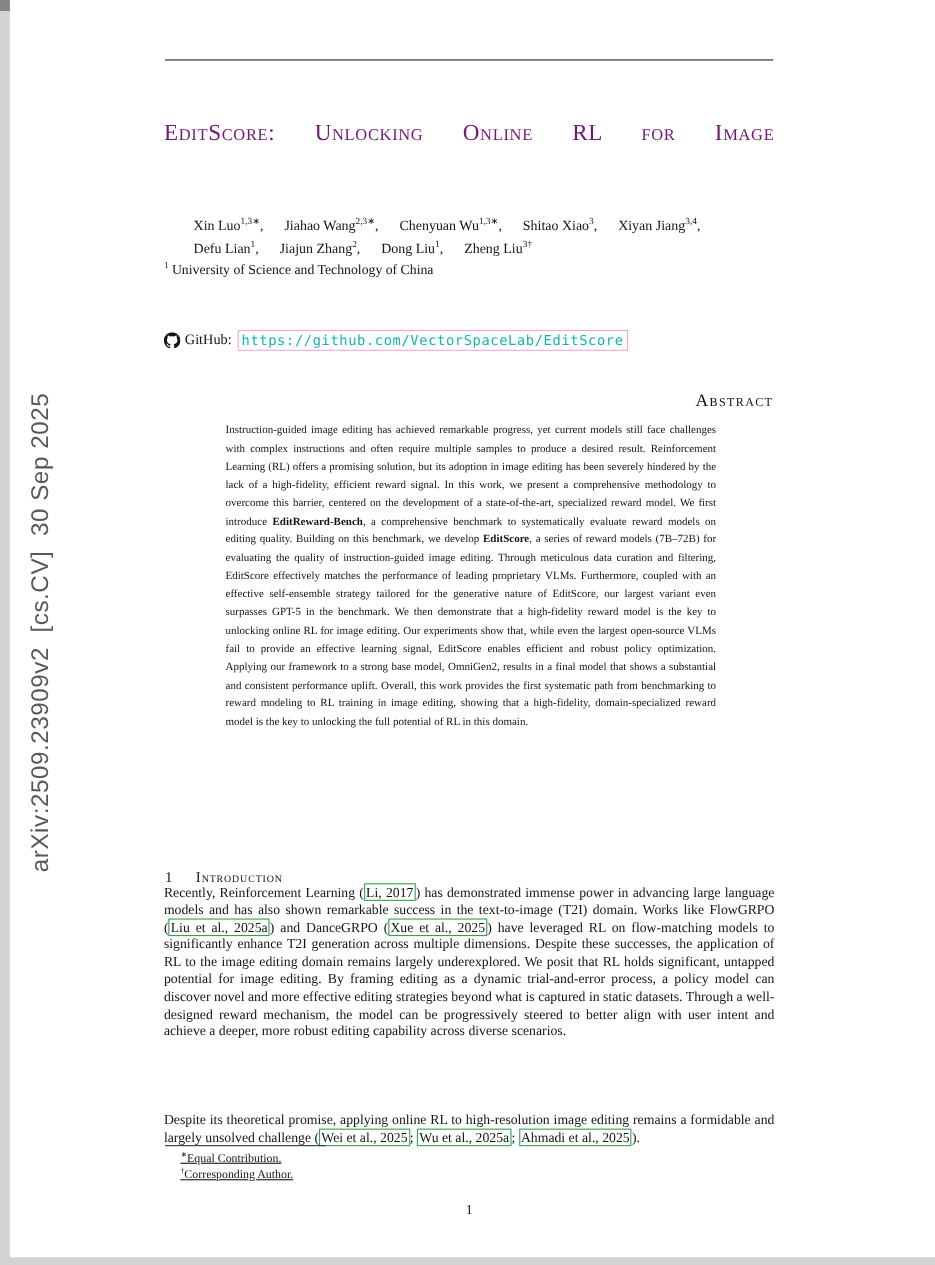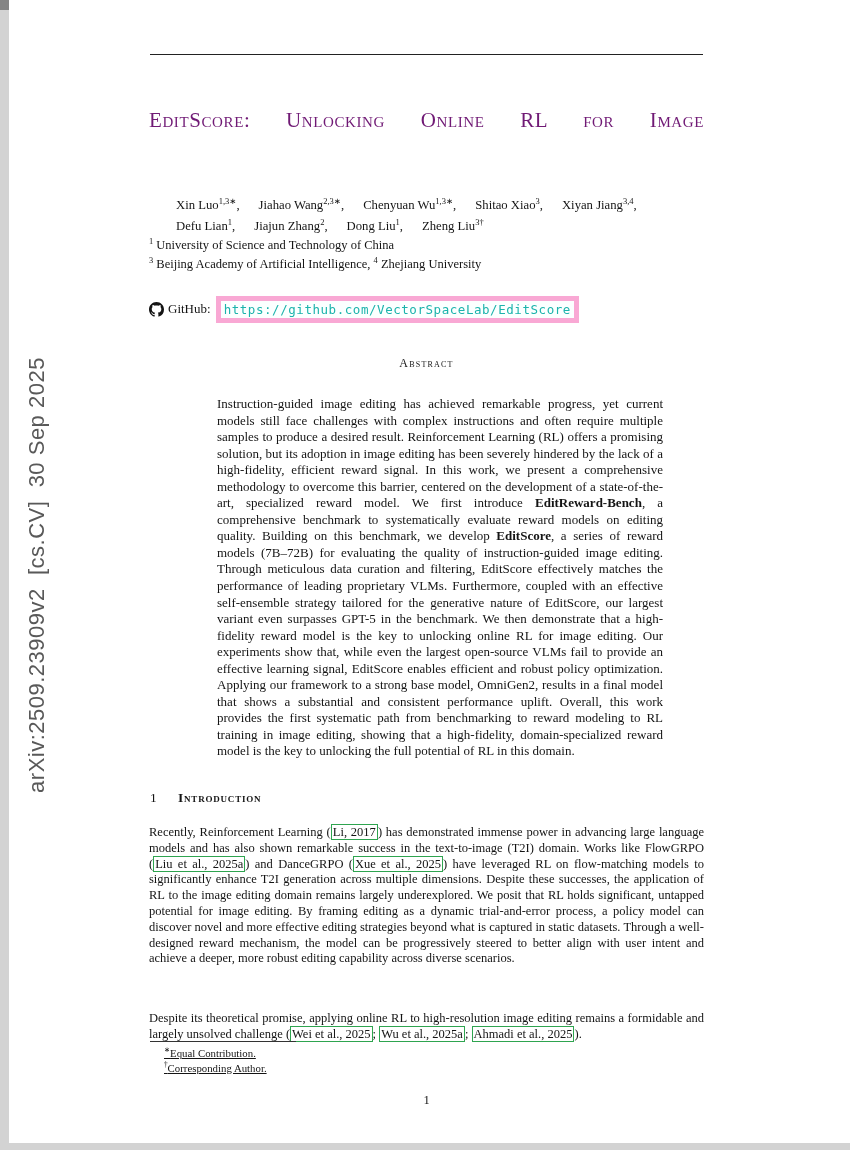--- a/index.html
+++ b/index.html
@@ -50,43 +50,43 @@
   .b   { font-weight: bold; }
 
   .repo { position: absolute; left: 149px; top: 297px; width: 555px; height: 24px; display: flex; align-items: center; }
   .gh-icon { display: inline-flex; margin-right: 4px; }
   .gh-icon svg { width: 15px; height: 15px; }
   .gh-label { font-size: 13px; margin-right: 5px; }
   .gh-url {
     font-family: "DejaVu Sans Mono", "Liberation Mono", monospace;
     font-size: 12.5px; letter-spacing: 0.55px;
     color: #1cb3ac; text-decoration: none;
-    border: 5px solid #f9a8d4; background: #fbffff;
+    border: 1px solid #f9a8d4; background: #fbffff;
     padding: 1px 3px; cursor: pointer;
   }
 
   .abs-head {
     position: absolute; left: 150px; top: 356px; width: 553px;
-    text-align: center; font-variant: small-caps;
-    font-size: 12px; letter-spacing: 1.2px;
+    text-align: right; font-variant: small-caps;
+    font-size: 16px; letter-spacing: 1.2px;
   }
   .abs-body {
     position: absolute; left: 205px; top: 384px; width: 446px;
-    margin: 12px; font-size: 13px; line-height: 16.55px; text-align: justify; font-family: Liberation Serif, serif;
+    margin: 0; font-size: 10px; line-height: 16.55px; text-align: justify; font-family: Liberation Serif, serif;
   }
 
   .sec-head { position: absolute; left: 150px; top: 790px; width: 553px; font-size: 13.5px; }
   .sec-num  { display: inline-block; width: 28px; }
-  .sec-title{ font-variant: small-caps; letter-spacing: 0.8px; font-weight: bold; }
+  .sec-title{ font-variant: small-caps; letter-spacing: 0.8px; }
 
   .body-para {
     position: absolute; left: 149px; width: 555px;
     margin: 0; font-size: 12.5px; line-height: 15.8px; text-align: justify;
   }
-  .p1 { top: 825px; }
+  .p1 { top: 804px; }
   .p2 { top: 991px; margin-top: 20px; }
 
   .cite { border: 1px solid #2ea44f; padding: 0 1px; }
 
   .fn-rule { position: absolute; left: 150px; top: 1041px; width: 146px; border-top: 1px solid #333; }
   .footnotes { position: absolute; left: 150px; top: 1046px; width: 553px; font-size: 10.8px; }
   .footnotes > div { line-height: 14.5px; padding-left: 14px; text-decoration: underline; }
 
   .pageno { position: absolute; left: 150px; top: 1093px; width: 553px; text-align: center; font-size: 12.5px; }
 </style>
@@ -105,21 +105,20 @@
   <span class="tline tl1">EditScore: Unlocking Online RL for Image</span>
 </h1>
 
 <div class="authors">
   <div class="auline"><span>Xin Luo</span><span class="sup">1,3∗</span><span>,</span><span class="gap"></span><span>Jiahao Wang</span><span class="sup">2,3∗</span><span>,</span><span class="gap"></span><span>Chenyuan Wu</span><span class="sup">1,3∗</span><span>,</span><span class="gap"></span><span>Shitao Xiao</span><span class="sup">3</span><span>,</span><span class="gap"></span><span>Xiyan Jiang</span><span class="sup">3,4</span><span>,</span></div>
   <div class="auline"><span>Defu Lian</span><span class="sup">1</span><span>,</span><span class="gap"></span><span>Jiajun Zhang</span><span class="sup">2</span><span>,</span><span class="gap"></span><span>Dong Liu</span><span class="sup">1</span><span>,</span><span class="gap"></span><span>Zheng Liu</span><span class="sup">3†</span></div>
 </div>
 
 <div class="affils">
   <div><span class="sup">1</span><span> University of Science and Technology of China</span></div>
-  <div><span class="sup">3</span><span> Beijing Academy of Artificial Intelligence, </span><span class="sup">4</span><span> Zhejiang University</span></div>
 </div>
 
 <div class="repo">
   <span class="gh-icon">
     <svg viewBox="0 0 16 16" aria-hidden="true">
         <path fill="#141414" d="M8 0C3.58 0 0 3.58 0 8c0 3.54 2.29 6.53 5.47 7.59.4.07.55-.17.55-.38 0-.19-.01-.82-.01-1.49-2.01.37-2.53-.49-2.69-.94-.09-.23-.48-.94-.82-1.13-.28-.15-.68-.52-.01-.53.63-.01 1.08.58 1.23.82.72 1.21 1.87.87 2.33.66.07-.52.28-.87.51-1.07-1.78-.2-3.64-.89-3.64-3.95 0-.87.31-1.59.82-2.15-.08-.2-.36-1.02.08-2.12 0 0 .67-.21 2.2.82.64-.18 1.32-.27 2-.27.68 0 1.36.09 2 .27 1.53-1.04 2.2-.82 2.2-.82.44 1.1.16 1.92.08 2.12.51.56.82 1.27.82 2.15 0 3.07-1.87 3.75-3.65 3.95.29.25.54.73.54 1.48 0 1.07-.01 1.93-.01 2.2 0 .21.15.46.55.38A8.01 8.01 0 0 0 16 8c0-4.42-3.58-8-8-8z"></path>
       </svg>
   </span>
   <span class="gh-label">GitHub:</span>
   <a class="gh-url">https://github.com/VectorSpaceLab/EditScore</a>

